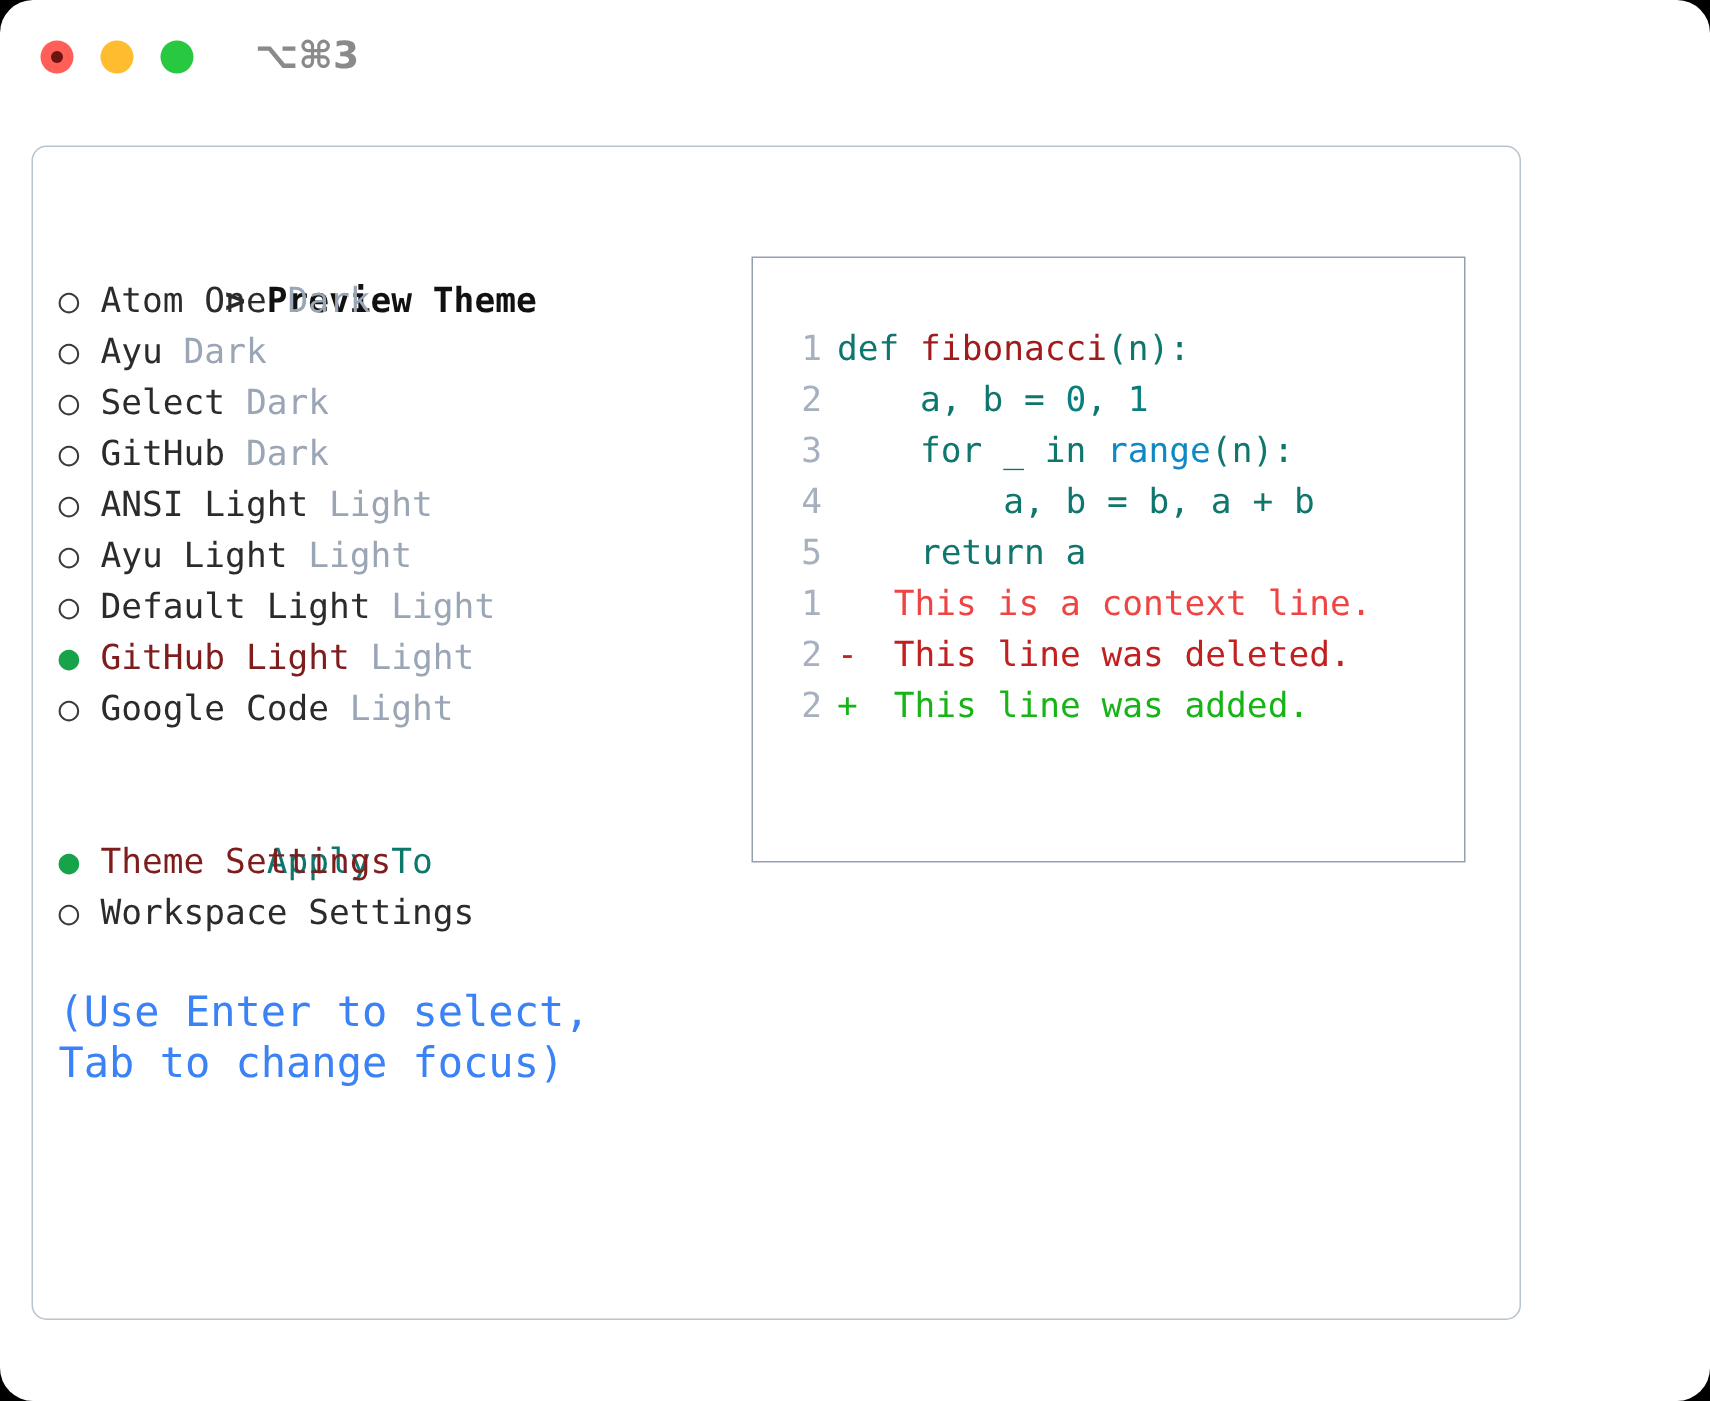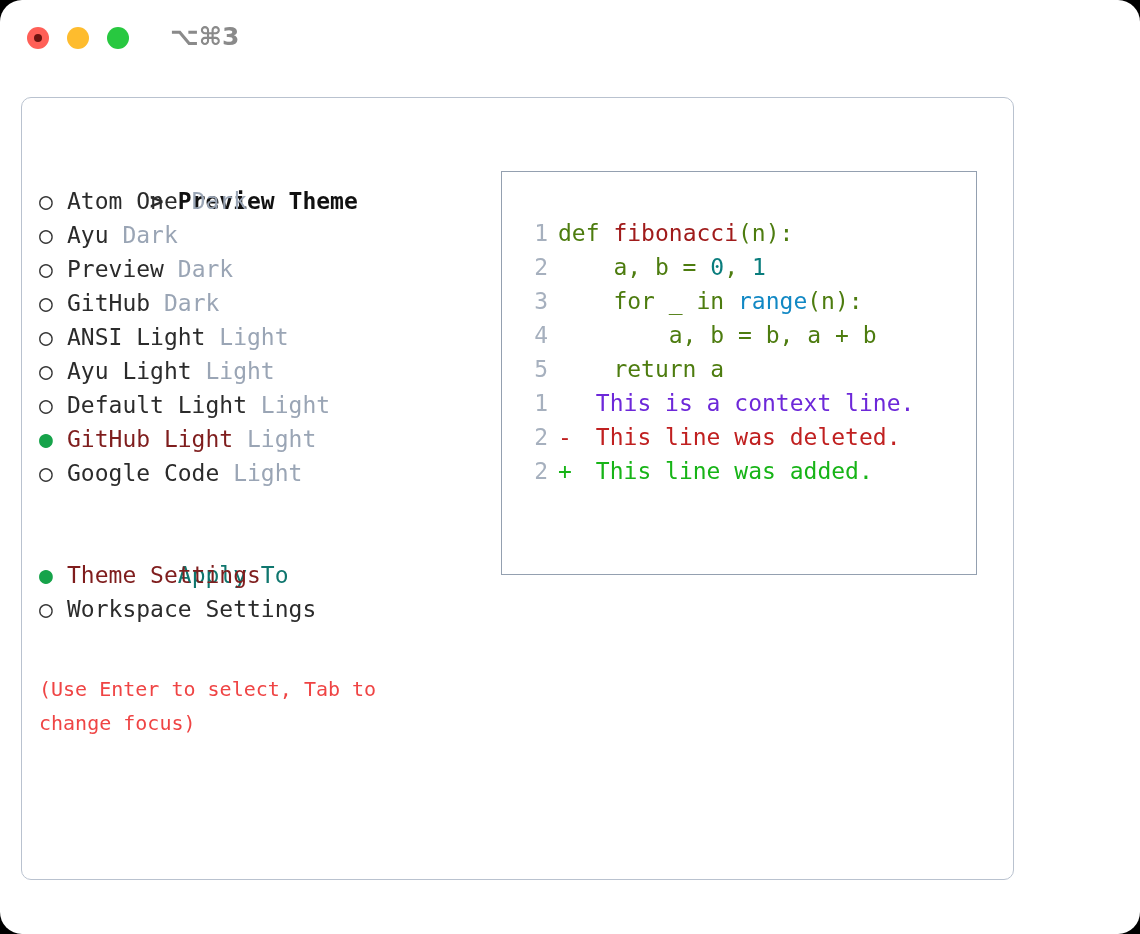--- a/index.html
+++ b/index.html
@@ -111,24 +111,24 @@
   .marker-filled { color: #16a34a; }
   .label-selected { color: #7f1d1d; }
   .suffix { color: #9aa5b5; }
   .section-head {
     color: #0f766e;
   }
   .spacer { height: 34px; }
   .spacer-sm { height: 24px; }
 
   .hint {
-    margin-top: 22px;
-    font-size: 20px;
-    line-height: 34px;
-    color: #ef4444;
+    margin-top: 8px;
+    font-size: 28px;
+    line-height: 34px;
+    color: #3b82f6;
     width: 410px;
     white-space: pre-wrap;
   }
 
   
   .right-col {
     position: absolute;
     left: 479px;
     top: 52px;
     width: 470px;
@@ -158,34 +158,34 @@
     white-space: pre;
   }
   .cline { white-space: pre; }
   .ln {
     color: #a6b0be;
     display: inline-block;
     width: 28px;
     text-align: right;
     margin-right: 10px;
   }
-  .tok-plain { color: #4d7c0f; }
+  .tok-plain { color: #0f766e; }
   .tok-func  { color: #a01b1b; }
   .tok-num   { color: #0a7d7d; }
   .tok-call  { color: #1188c4; }
 
   .diff {
     position: absolute;
     left: 18px;
     top: 214px;
     font-size: 23px;
     line-height: 34px;
     white-space: pre;
   }
-  .d-context { color: #6d28d9; }
+  .d-context { color: #ef4444; }
   .d-del     { color: #c02020; }
   .d-add     { color: #17b417; }
   .d-sign {
     display: inline-block;
     width: 24px;
   }
 </style>
 </head>
 <body>
 
@@ -204,21 +204,21 @@
 
     <div class="left-col">
 
       <div class="row heading">
         <span class="marker">&gt;</span><span>Preview Theme</span>
       </div>
 
       <div id="theme-items">
           <div class="row"><span class="marker marker-empty">○</span><span>Atom One</span><span class="suffix"> Dark</span></div>
           <div class="row"><span class="marker marker-empty">○</span><span>Ayu</span><span class="suffix"> Dark</span></div>
-          <div class="row"><span class="marker marker-empty">○</span><span>Preview</span><span class="suffix"> Dark</span></div>
+          <div class="row"><span class="marker marker-empty">○</span><span>Select</span><span class="suffix"> Dark</span></div>
           <div class="row"><span class="marker marker-empty">○</span><span>GitHub</span><span class="suffix"> Dark</span></div>
           <div class="row"><span class="marker marker-empty">○</span><span>ANSI Light</span><span class="suffix"> Light</span></div>
           <div class="row"><span class="marker marker-empty">○</span><span>Ayu Light</span><span class="suffix"> Light</span></div>
           <div class="row"><span class="marker marker-empty">○</span><span>Default Light</span><span class="suffix"> Light</span></div>
           <div class="row"><span class="marker marker-filled">●</span><span class="label-selected">GitHub Light</span><span class="suffix"> Light</span></div>
           <div class="row"><span class="marker marker-empty">○</span><span>Google Code</span><span class="suffix"> Light</span></div>
         </div>
 
       <div class="spacer"></div>
 

